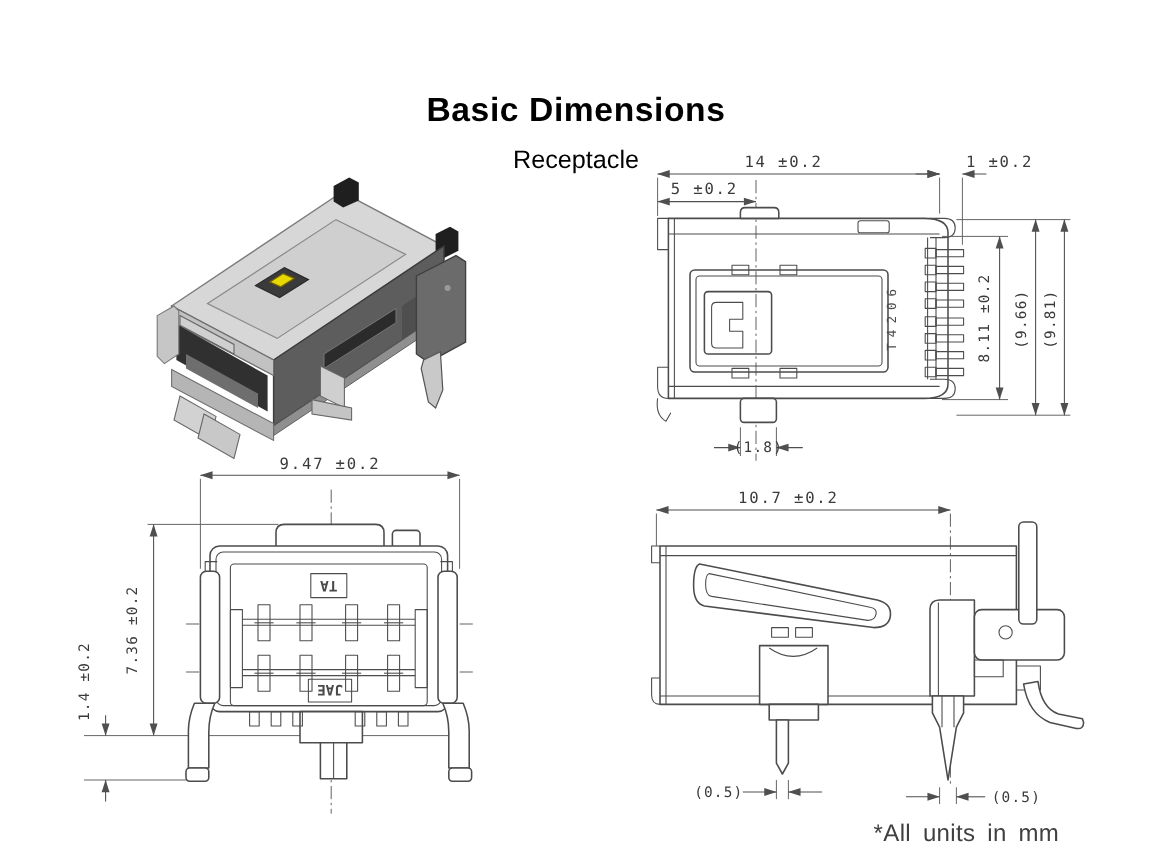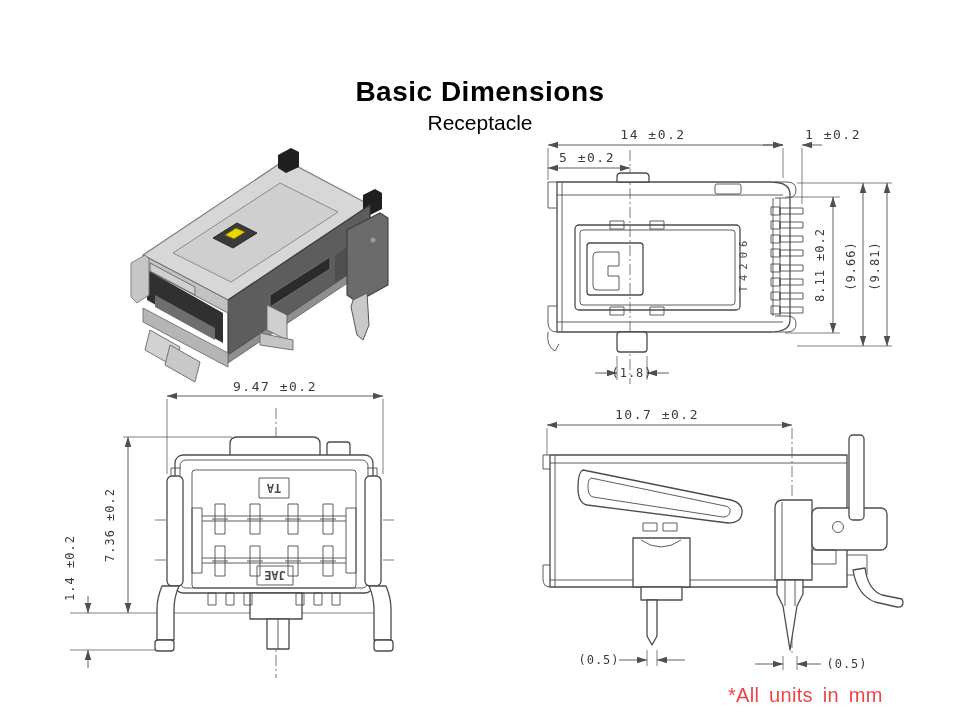--- a/index.html
+++ b/index.html
@@ -1,22 +1,22 @@
 <!DOCTYPE html>
 <html><head>
 <meta charset="utf-8">
 <style>
   html,body{margin:0;padding:0;background:#ffffff;}
   .slide{position:relative;width:960px;height:720px;background:#ffffff;overflow:hidden;
          font-family:"Liberation Sans",sans-serif;}
   .title-block{position:absolute;left:0;top:44px;width:960px;text-align:center;color:#000;}
   .title{font-size:28px;font-weight:bold;letter-spacing:0.5px;margin-top:32px;}
-  .subtitle{font-size:21px;margin-top:3px;}
+  .subtitle{font-size:21px;margin-top:14px;}
   .view{position:absolute;}
-  .units-note{position:absolute;left:728px;top:684px;font-size:20px;color:#ef4444;
+  .units-note{position:absolute;left:728px;top:684px;font-size:20px;color:#404040;
               word-spacing:4px;letter-spacing:0.3px;}
   
   .out{stroke:#4c4c4c;stroke-width:1.3;fill:none;stroke-linejoin:round;stroke-linecap:round;}
   .outf{stroke:#4c4c4c;stroke-width:1.3;fill:#ffffff;stroke-linejoin:round;}
   .out2{stroke:#4c4c4c;stroke-width:0.9;fill:none;stroke-linejoin:round;}
   .dim{stroke:#4f4f4f;stroke-width:0.9;fill:none;}
   .ext{stroke:#5f5f5f;stroke-width:0.8;fill:none;}
   .cl{stroke:#5a5a5a;stroke-width:0.8;fill:none;stroke-dasharray:11 3 2 3;}
   .dtxt{font-family:"DejaVu Sans Mono",monospace;font-size:13px;fill:#3a3a3a;letter-spacing:1.5px;}
   .dtxts{font-family:"DejaVu Sans Mono",monospace;font-size:12px;fill:#3a3a3a;letter-spacing:1px;}

